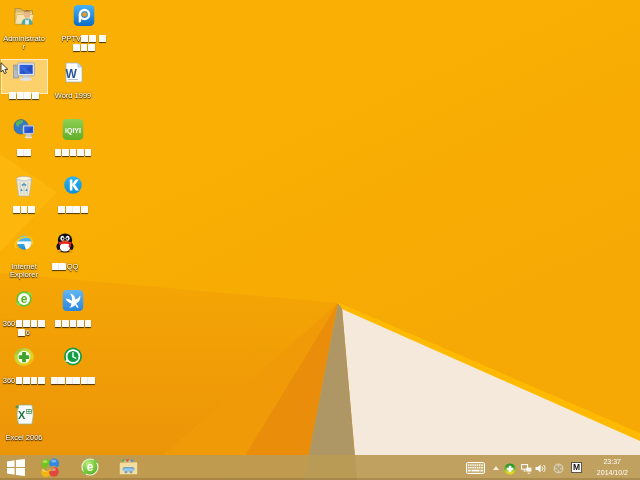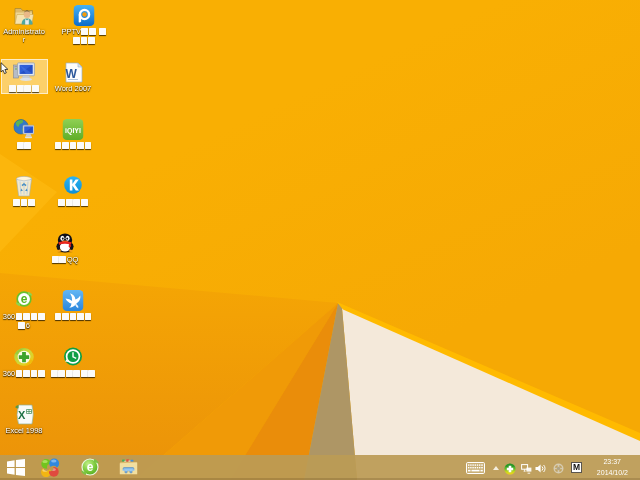--- a/index.html
+++ b/index.html
@@ -1,19 +1,19 @@
 <!DOCTYPE html>
 <html><head><meta charset="utf-8"><style>
 html,body{margin:0;padding:0}
 #s{position:relative;width:640px;height:480px;overflow:hidden;font-family:"Liberation Sans",sans-serif;background:linear-gradient(155deg,#f9af03 30%,#f6a904 70%)}
 .f{position:absolute;left:0;top:0;width:640px;height:480px}
 .cell{position:absolute;width:48px;text-align:center}
 .ico{height:22px;position:relative}
 .ico svg{position:absolute;left:50%;transform:translateX(-50%)}
-.lbl{margin-top:1px;font-size:7.5px;line-height:8.4px;color:#fff;text-shadow:0 1px 1px rgba(0,0,0,.85),0 0 2px rgba(0,0,0,.6)}
+.lbl{margin-top:8px;font-size:7.5px;line-height:8.4px;color:#fff;text-shadow:0 1px 1px rgba(0,0,0,.85),0 0 2px rgba(0,0,0,.6)}
 .lbl,.lbl *{white-space:nowrap}
 .cj{display:inline-block;width:6.9px;height:7px;background:#fbfbfa;border-radius:.5px;margin:0 .3px;vertical-align:-.8px;box-shadow:0 1px 1px rgba(0,0,0,.7)}
 .cj.sp{background:transparent;box-shadow:none;width:2.5px}
 </style></head><body>
 <div id="s">
 
 <div class="f" style="background:#fcb60c;clip-path:polygon(0px 154px,57px 192px,0px 252px)"></div>
 <div class="f" style="background:linear-gradient(#f5a604 273px,#eb9209 480px);clip-path:polygon(0px 273px,338px 303px,135px 480px,0px 480px)"></div>
 <div class="f" style="background:#f09a07;clip-path:polygon(338px 303px,230px 480px,135px 480px)"></div>
 <div class="f" style="background:#ea8d0a;clip-path:polygon(338px 303px,304px 480px,230px 480px)"></div>
@@ -80,20 +80,38 @@
   <path d="M1 3.4 L3.2 20 h10.6 L16 3.4 Q8.5 6.4 1 3.4Z" fill="rgba(240,246,250,.8)" stroke="#9fb0bc" stroke-width=".6"></path>
   <path d="M4.5 5.5 l1 13 M8.5 5.9 v12.6 M12.5 5.5 l-1 13" stroke="#c2d2dc" stroke-width="1.1" fill="none"></path>
   <path d="M6 9 l2.5-2 2.5 2 -1 1.2 -1.5-1.2 -1.5 1.2Z" fill="#4a90c4"></path>
   <path d="M5.6 12.5 l1.8 2.2 -2.4.6Z" fill="#4a90c4"></path>
   <path d="M11.4 12.5 l-1.8 2.2 2.4.6Z" fill="#4a90c4"></path>
  </svg>
       </div>
  <div class="lbl"><span class="cj"></span><span class="cj"></span><span class="cj"></span></div>
 </div>
 
+<div class="cell" style="left:0;top:233px">
+ <div class="ico">
+        <svg width="22" height="20" viewBox="0 0 22 20">
+  <defs>
+            <linearGradient id="iegg" x1="0" y1="0" x2="0" y2="1">
+   <stop offset="0" stop-color="#5ec6f4"></stop>
+              <stop offset="1" stop-color="#1a8fdc"></stop>
+  </linearGradient>
+          </defs>
+  <circle cx="11.2" cy="9.6" r="7.1" fill="url(#iegg)"></circle>
+  <path d="M11.2 11 h7.1 a7.1 7.1 0 0 1-5.2 5.4 q-1.4-2.6-1.9-5.4Z" fill="#fff"></path>
+  <rect x="4.1" y="8.4" width="14.2" height="2.6" fill="#fff"></rect>
+  <path d="M18.3 8.4 v2.6 h-4.4 q2.2-2.1 4.4-2.6Z" fill="#ddf1fc"></path>
+  <path d="M3.1 15.7 C-.5 13.4 1.7 7.6 6 5.2 C10.5 2.6 16.4 2.5 19 5.4 C20.7 7.3 20.8 9.9 20 12 l-1.5-.6 C19.2 9.6 19 7.7 17.9 6.4 C15.8 4.1 10.8 4.5 7 6.7 C3.5 8.7 1.8 12.9 4 14.3 Z" fill="#fbc617"></path>
+ </svg>
+      </div>
+ <div class="lbl">Internet<br>Explorer</div>
+</div>
 
 <div class="cell" style="left:0;top:290px">
  <div class="ico">
         <svg width="17" height="18" viewBox="0 0 17 18">
   <circle cx="8.5" cy="9" r="7" fill="#fff"></circle>
   <circle cx="8.5" cy="9" r="6.8" fill="none" stroke="#67c02c" stroke-width="1.7"></circle>
   <path d="M12.8 1.8 q3.8 1.2 4 4.2 q-2.2-1.2-4.8-1.3Z" fill="#8ed44e"></path>
   <path d="M4.2 16.2 q-3.8-1.2-4-4.2 q2.2 1.2 4.8 1.3Z" fill="#8ed44e"></path>
   <text x="8.5" y="13" font-family="Liberation Sans" font-size="12" font-weight="bold" fill="#55b41e" text-anchor="middle">e</text>
  </svg>
@@ -125,21 +143,21 @@
  <div class="ico">
         <svg width="20" height="21" viewBox="0 0 20 21">
   <path d="M4.5 1 q-3 10 0 19 H18 q2.5-9.5 0-19Z" fill="#f8faf8" stroke="#8fae8f" stroke-width=".7"></path>
   <path d="M4.5 1 q-3.5.8-3 2.8 q3 1.5 3 0z" fill="#5a9648"></path>
   <text x="4" y="15" font-family="Liberation Sans" font-size="11" font-weight="bold" fill="#1e7145">X</text>
   <g stroke="#3d8a57" stroke-width=".7" fill="none">
    <path d="M12.5 5.5 h5 M12.5 7.5 h5 M12.5 9.5 h5 M12.5 5.5 v4 M15 5.5 v4 M17.5 5.5 v4"></path>
   </g>
  </svg>
       </div>
- <div class="lbl">Excel 1998</div>
+ <div class="lbl">Excel 2006</div>
 </div>
 
 <div class="cell" style="left:60px;top:5px">
  <div class="ico">
         <svg width="21" height="21" viewBox="0 0 21 21">
   <defs>
             <linearGradient id="pp" x1="0" y1="0" x2="0" y2="1">
    <stop offset="0" stop-color="#46b2f4"></stop>
               <stop offset="1" stop-color="#0d6cc8"></stop>
   </linearGradient>
@@ -155,21 +173,21 @@
 
 <div class="cell" style="left:49px;top:62px">
  <div class="ico">
         <svg width="20" height="21" viewBox="0 0 20 21">
   <path d="M3 1 H15 l4 4 V20 H3Z" fill="#fdfdfd" stroke="#9ab0c8" stroke-width=".7"></path>
   <path d="M15 1 l4 4 h-4Z" fill="#d8e4f0" stroke="#9ab0c8" stroke-width=".6"></path>
   <text x="2.6" y="16" font-family="Liberation Sans" font-size="12" font-weight="bold" fill="#2b579a">W</text>
   <path d="M5 17.5 h10" stroke="#9ab4d0" stroke-width=".8"></path>
  </svg>
       </div>
- <div class="lbl">Word 2007</div>
+ <div class="lbl">Word 1999</div>
 </div>
 
 <div class="cell" style="left:49px;top:119px">
  <div class="ico">
         <svg width="21" height="21" viewBox="0 0 21 21">
   <defs>
             <linearGradient id="qy" x1="0" y1="0" x2="0" y2="1">
    <stop offset="0" stop-color="#8fd054"></stop>
               <stop offset="1" stop-color="#5fae28"></stop>
   </linearGradient>

